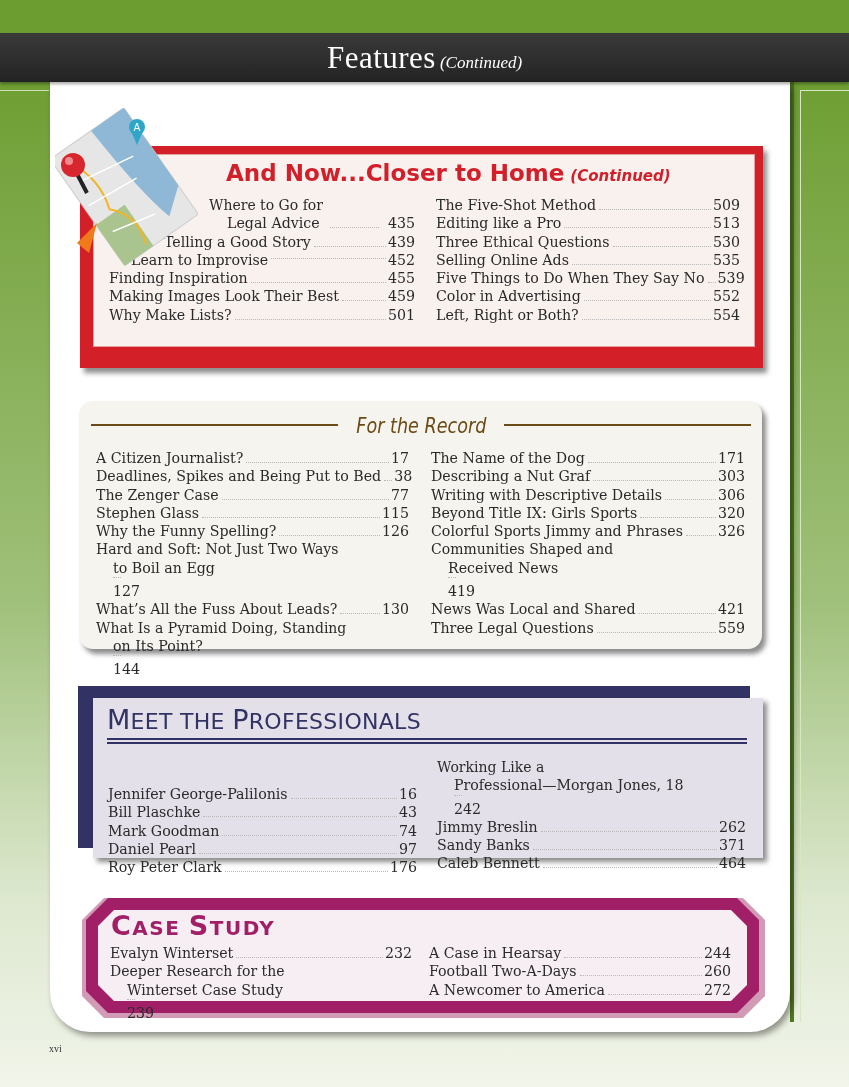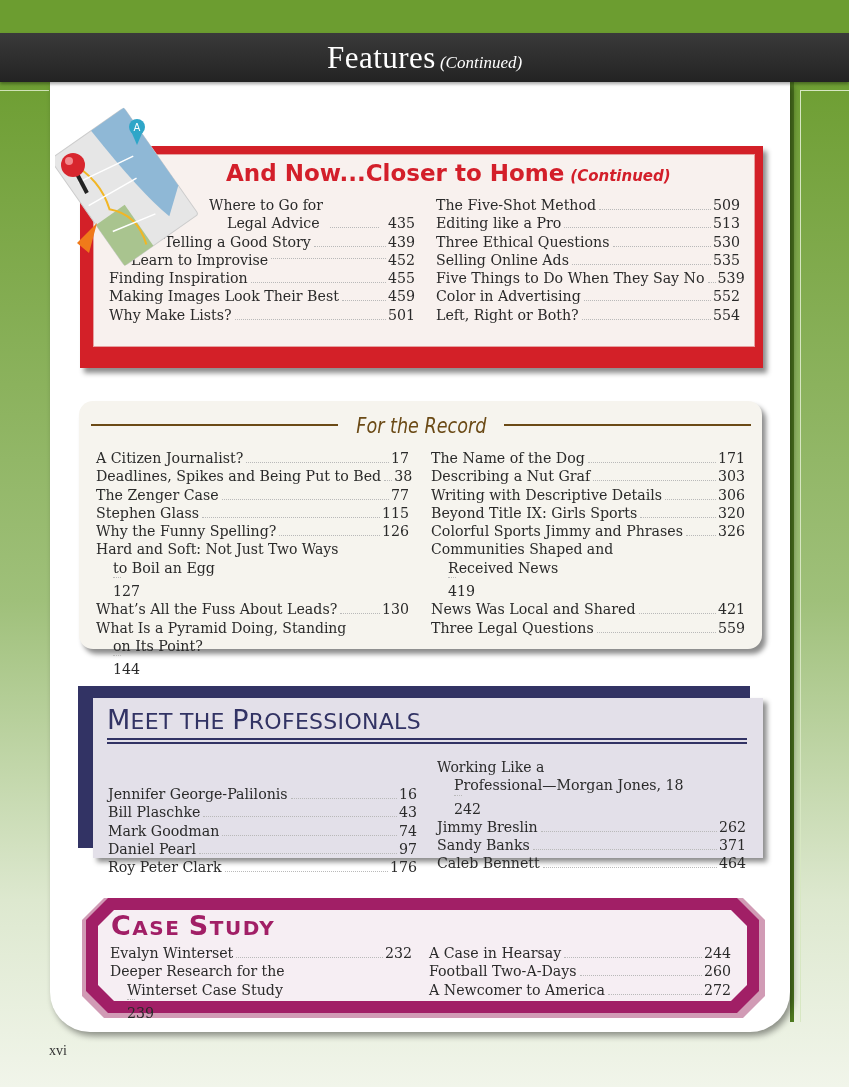--- a/index.html
+++ b/index.html
@@ -69,21 +69,21 @@
       filter: drop-shadow(3px 4px 3px rgba(0,0,0,0.45)); }
     .cs-mid { position: absolute; left: 86px; top: 898px; width: 673px; height: 115px; background: #a11f66;
       clip-path: polygon(22px 0, calc(100% - 22px) 0, 100% 22px, 100% calc(100% - 22px), calc(100% - 22px) 100%, 22px 100%, 0 calc(100% - 22px), 0 22px); }
     .cs-inner { position: absolute; left: 98px; top: 910px; width: 649px; height: 91px; background: #f6eef3;
       clip-path: polygon(16px 0, calc(100% - 16px) 0, 100% 16px, 100% calc(100% - 16px), calc(100% - 16px) 100%, 16px 100%, 0 calc(100% - 16px), 0 16px); }
     .cs-title { position: absolute; left: 111px; top: 910px; font-family: "DejaVu Sans", sans-serif; font-weight: bold; color: #a11f66; font-size: 20px; letter-spacing: 1.5px; white-space: nowrap; }
     .cs-title .big { font-size: 27px; }
     .cs-col1 { position: absolute; left: 110px; top: 944px; width: 302px; }
     .cs-col2 { position: absolute; left: 429px; top: 944px; width: 302px; }
 
-    .folio { position: absolute; left: 49px; top: 1043px; font-family: "Liberation Serif", serif; font-size: 14px; color: #333; }
+    .folio { position: absolute; left: 49px; top: 1043px; font-family: "Liberation Serif", serif; font-size: 10px; color: #333; }
   </style>
 </head>
 <body>
 
 <div class="top-band"></div>
 <div class="side-line-left"></div>
 <div class="side-right">
     <div class="inner"></div>
   </div>
 

